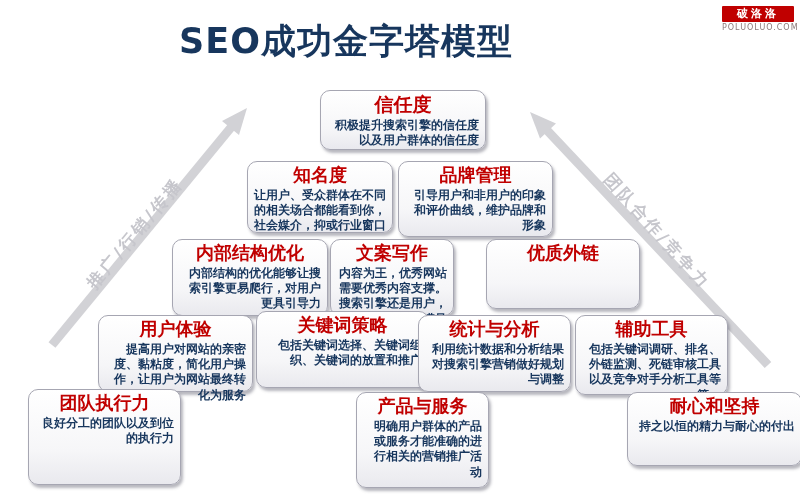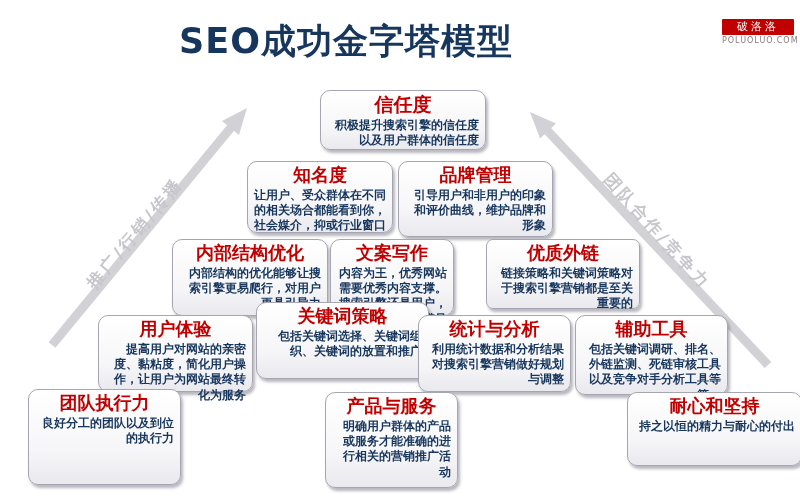--- a/index.html
+++ b/index.html
@@ -13,22 +13,22 @@
   .canvas{position:relative;width:800px;height:496px;background:#ffffff;overflow:hidden;}
 
   .main-title{
     position:absolute;left:0;top:18px;width:692px;text-align:center;
     color:var(--navy);font-size:35px;font-weight:bold;letter-spacing:1px;margin:0;
   }
 
   
   .watermark{position:absolute;top:6px;right:6px;width:72px;text-align:center;}
   .watermark .logo{
-    background:var(--red);color:#fff;font-size:11px;font-weight:normal;
-    line-height:16px;letter-spacing:3px;border-radius:1px;margin-top:13px;
+    background:var(--red);color:#fff;font-size:11px;font-weight:bold;
+    line-height:16px;letter-spacing:3px;border-radius:1px;
   }
   .watermark .site{color:#8c7b7b;font-size:8px;letter-spacing:1px;margin-top:1px;}
 
   
   .arrows{position:absolute;left:0;top:0;width:800px;height:496px;z-index:1;}
   .arrow-label{
     position:absolute;z-index:1;color:var(--arrow-text);
     font-size:17px;font-weight:bold;letter-spacing:3px;text-align:center;white-space:nowrap;
   }
   .arrow-label.left{left:40px;top:222px;width:190px;transform:rotate(-50deg);}
@@ -44,28 +44,28 @@
   }
   .box .bt{margin:0;text-align:center;color:var(--red);font-size:18px;font-weight:bold;line-height:1.25;}
   .box .bd{margin:1px 0 0;color:var(--navy);font-size:12px;font-weight:bold;line-height:1.28;text-align:right;word-break:break-all;}
 
   .b-trust{left:320px;top:90px;width:166px;height:60px;}
   .b-trust .bt{font-size:19px;text-align:center;}
   .b-awareness{left:247px;top:161px;width:146px;height:72px;}
   .b-brand{left:398px;top:161px;width:155px;height:76px;}
   .b-internal{left:172px;top:239px;width:156px;height:77px;}
   .b-copywriting{left:330px;top:239px;width:124px;height:77px;}
-  .b-backlinks{left:486px;top:239px;width:154px;height:70px;border-radius:7px;}
+  .b-backlinks{left:486px;top:239px;width:154px;height:70px;}
   .b-ux{left:98px;top:315px;width:155px;height:77px;}
-  .b-keyword{left:256px;top:302px;width:173px;height:77px;}
+  .b-keyword{left:256px;top:311px;width:173px;height:77px;}
   .b-stats{left:418px;top:315px;width:153px;height:77px;}
   .b-tools{left:575px;top:315px;width:153px;height:80px;}
   .b-team{left:28px;top:389px;width:153px;height:96px;}
   .b-plan{left:184px;top:392px;width:153px;height:74px;}
-  .b-product{left:325px;top:392px;width:133px;height:96px;}
+  .b-product{left:356px;top:392px;width:133px;height:96px;}
   .b-learn{left:477px;top:392px;width:146px;height:88px;}
   .b-patience{left:627px;top:392px;width:175px;height:74px;}
 </style>
 </head>
 <body>
 
 <div class="canvas">
 
   <h1 class="main-title">SEO成功金字塔模型</h1>
 
@@ -104,21 +104,20 @@
   <div class="box b-brand">
     <h3 class="bt">品牌管理</h3>
     <p class="bd">引导用户和非用户的印象和评价曲线，维护品牌和形象</p>
   </div>
   <div class="box b-copywriting">
     <h3 class="bt">文案写作</h3>
     <p class="bd">内容为王，优秀网站需要优秀内容支撑。搜索引擎还是用户，都需优质内容来满足</p>
   </div>
   <div class="box b-backlinks">
     <h3 class="bt">优质外链</h3>
-    <p class="bd">链接策略和关键词策略对于搜索引擎营销都是至关重要的</p>
   </div>
 
   <div class="box b-ux">
     <h3 class="bt">用户体验</h3>
     <p class="bd">提高用户对网站的亲密度、黏粘度，简化用户操作，让用户为网站最终转化为服务</p>
   </div>
   <div class="box b-keyword">
     <h3 class="bt">关键词策略</h3>
     <p class="bd">包括关键词选择、关键词组织、关键词的放置和推广</p>
   </div>

